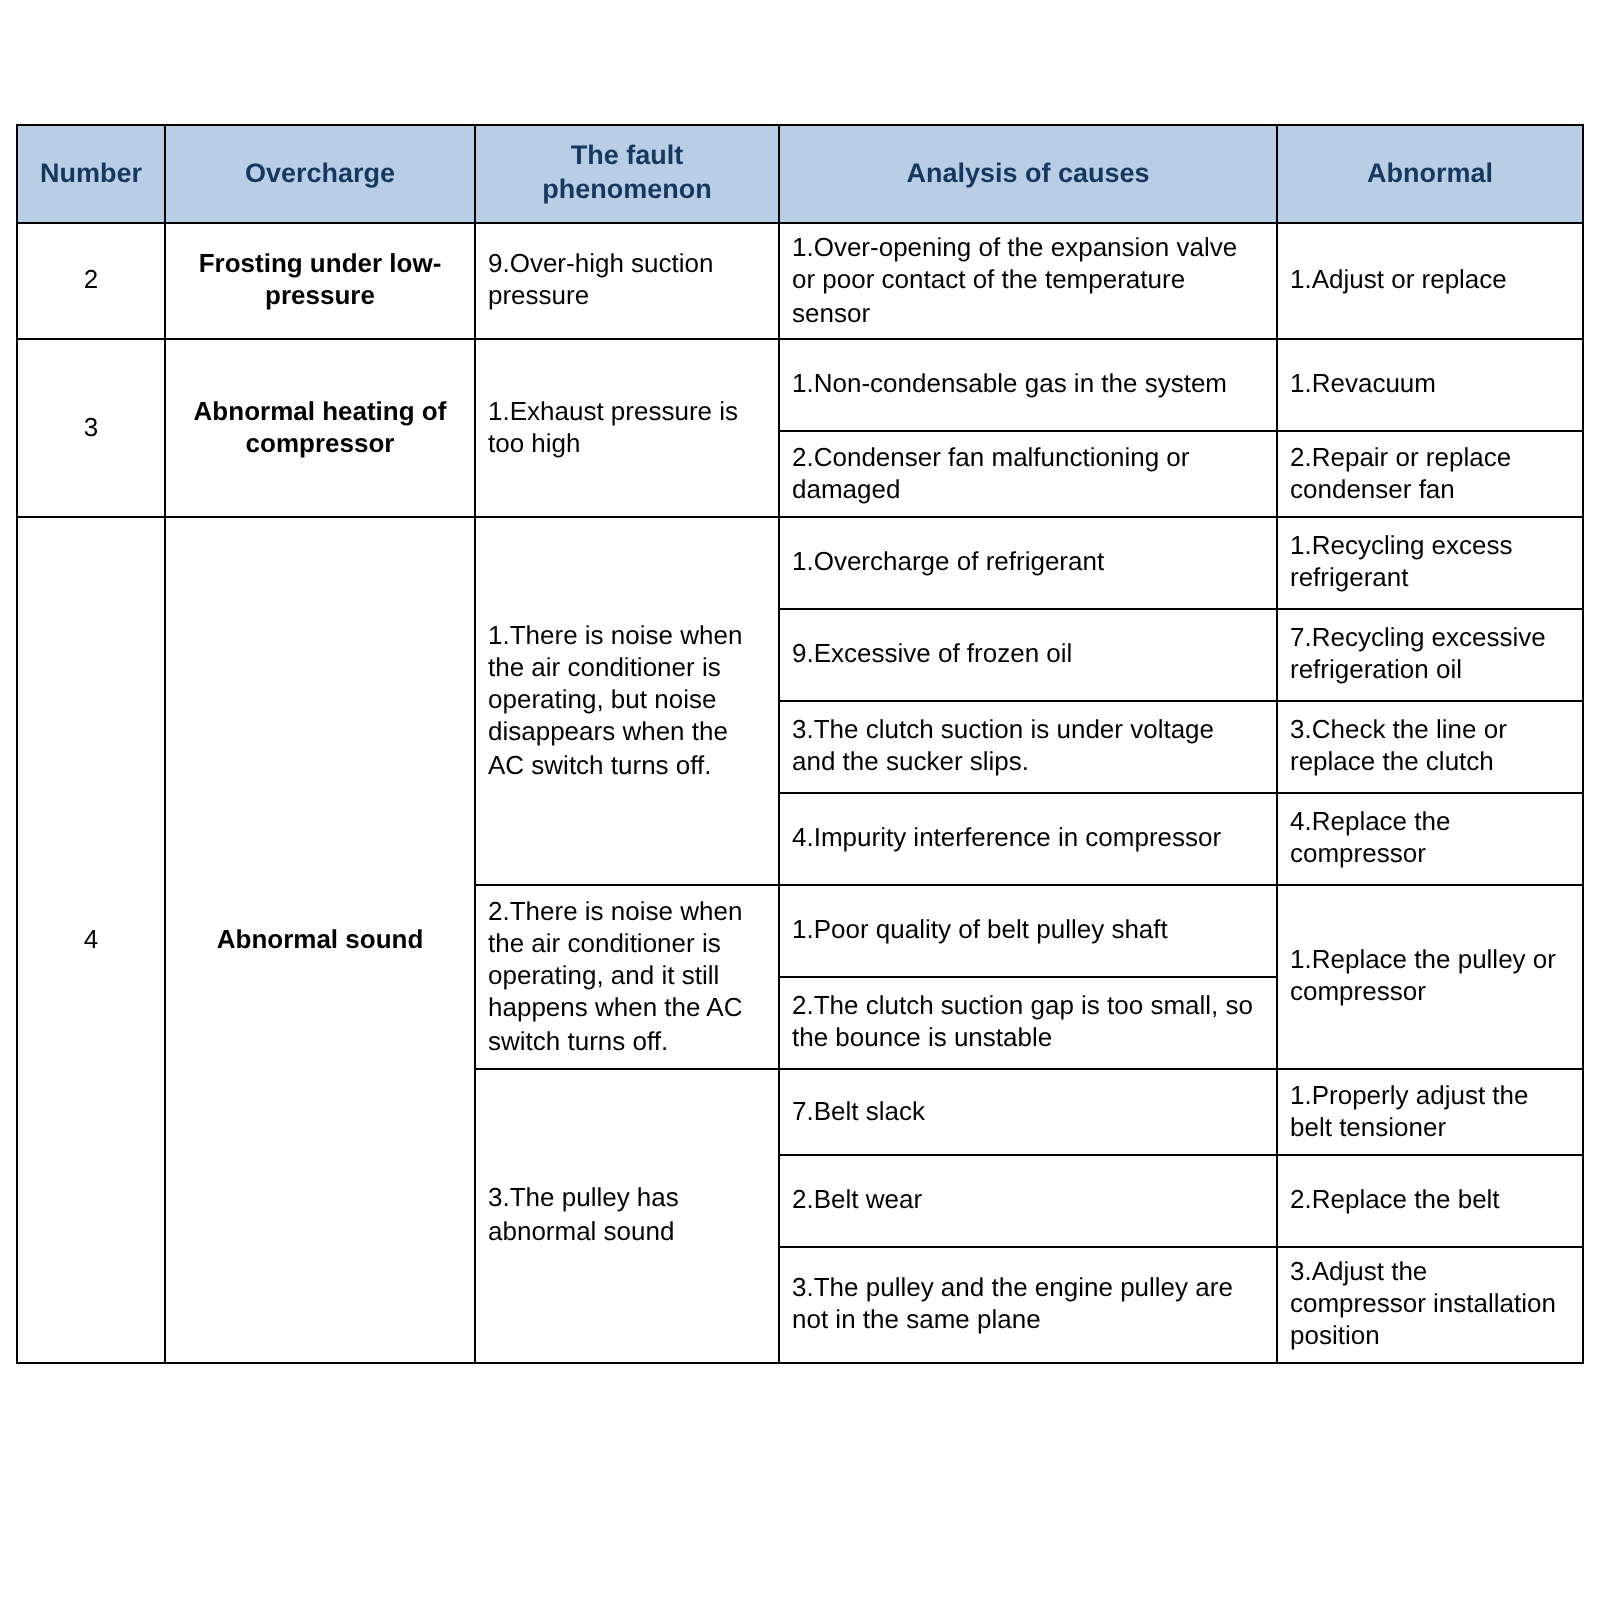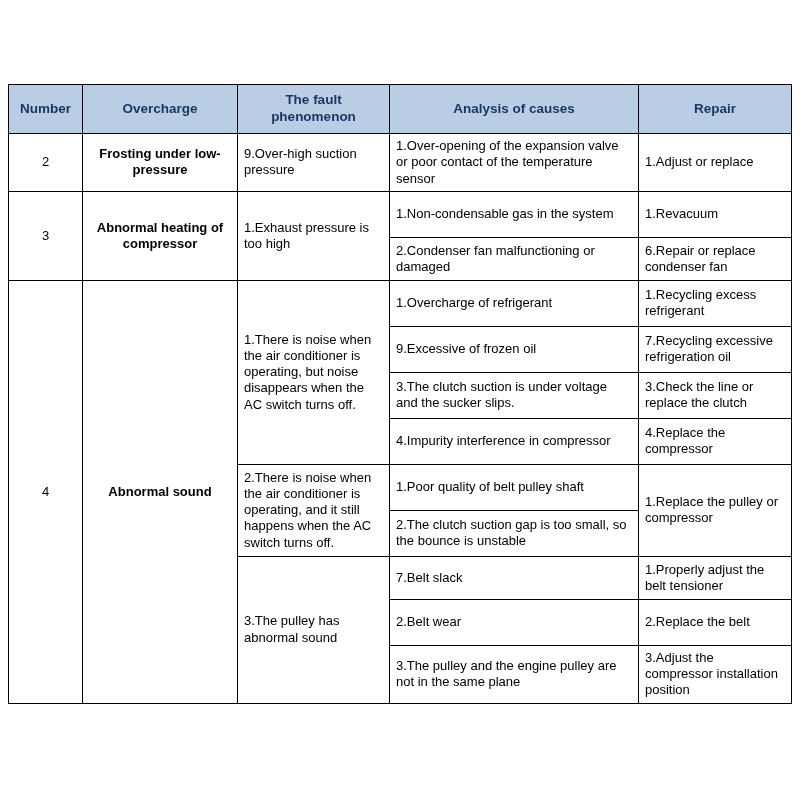--- a/index.html
+++ b/index.html
@@ -11,21 +11,21 @@
     position: relative;
     width: 800px;
     height: 800px;
     background: #ffffff;
     font-family: "Liberation Sans", sans-serif;
     color: #000000;
   }
   table.fault-table {
     position: absolute;
     left: 8px;
-    top: 84px;
+    top: 62px;
     width: 783px;
     border-collapse: collapse;
     table-layout: fixed;
     font-size: 13px;
     line-height: 1.25;
   }
   table.fault-table th,
   table.fault-table td {
     border: 1px solid #000000;
     padding: 4px 6px;
@@ -63,21 +63,21 @@
       <col class="c-phenomenon">
       <col class="c-analysis">
       <col class="c-measure">
     </colgroup>
     <thead>
       <tr>
         <th>Number</th>
         <th>Overcharge</th>
         <th>The fault phenomenon</th>
         <th>Analysis of causes</th>
-        <th>Repair</th>
+        <th>Abnormal</th>
       </tr>
     </thead>
     <tbody>
 
       <tr class="h-row2">
         <td class="center">2</td>
         <td class="center bold">Frosting under low-pressure</td>
         <td>9.Over-high suction pressure</td>
         <td>1.Over-opening of the expansion valve or poor contact of the temperature sensor</td>
         <td>1.Adjust or replace</td>
@@ -85,21 +85,21 @@
 
       <tr class="h-sub">
         <td class="center" rowspan="2">3</td>
         <td class="center bold" rowspan="2">Abnormal heating of compressor</td>
         <td rowspan="2">1.Exhaust pressure is too high</td>
         <td>1.Non-condensable gas in the system</td>
         <td>1.Revacuum</td>
       </tr>
       <tr class="h-sub-sm">
         <td>2.Condenser fan malfunctioning or damaged</td>
-        <td>6.Repair or replace condenser fan</td>
+        <td>2.Repair or replace condenser fan</td>
       </tr>
 
       <tr class="h-sub">
         <td class="center" rowspan="9">4</td>
         <td class="center bold" rowspan="9">Abnormal sound</td>
         <td rowspan="4">1.There is noise when the air conditioner is operating, but noise disappears when the AC switch turns off.</td>
         <td>1.Overcharge of refrigerant</td>
         <td>1.Recycling excess refrigerant</td>
       </tr>
       <tr class="h-sub">

